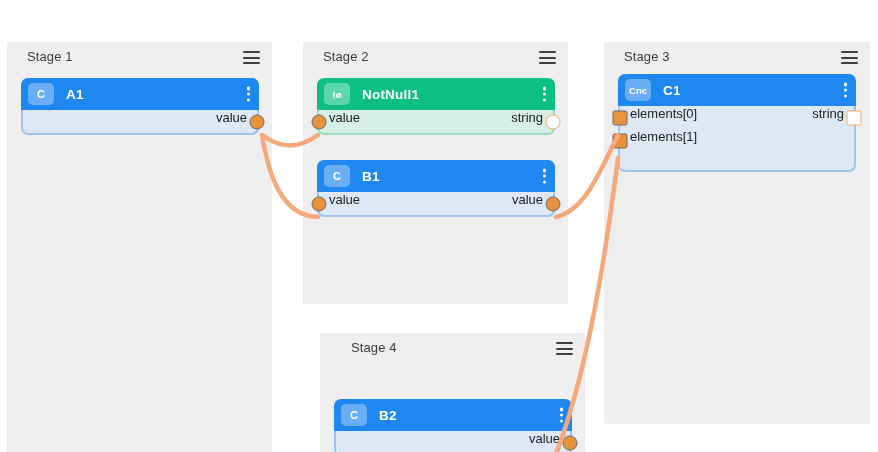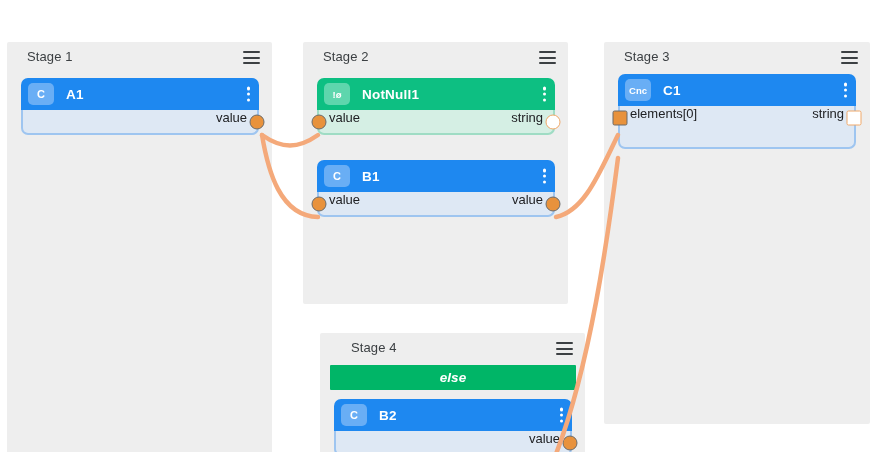--- a/index.html
+++ b/index.html
@@ -284,35 +284,38 @@
             <i></i>
           </div>
       </div>
       <div class="node-body">
         <div class="row">
           <div class="port square filled in"></div>
           <div class="row-label left">elements[0]</div>
           <div class="row-label right">string</div>
           <div class="port square hollow out"></div>
         </div>
+        <div class="row">
+          <div class="port square filled in"></div>
+          <div class="row-label left">elements[1]</div>
+        </div>
         <div style="height:18px;"></div>
       </div>
     </div>
   </div>
 
   <div class="stage" style="left:320px; top:297px; width:265px; height:148px;padding-left:11px;">
     <div class="stage-header">
       <div class="stage-title">Stage 4</div>
       <div class="hamburger">
         <span></span>
           <span></span>
           <span></span>
       </div>
     </div>
-    <div class="else-banner" style="left:10px; top:32px; width:246px; height:25px;">else</div>
     <div class="node blue" style="left:14px; top:66px; width:238px;">
       <div class="node-header">
         <div class="badge">C</div>
         <div class="node-title">B2</div>
         <div class="kebab">
             <i></i>
             <i></i>
             <i></i>
           </div>
       </div>

